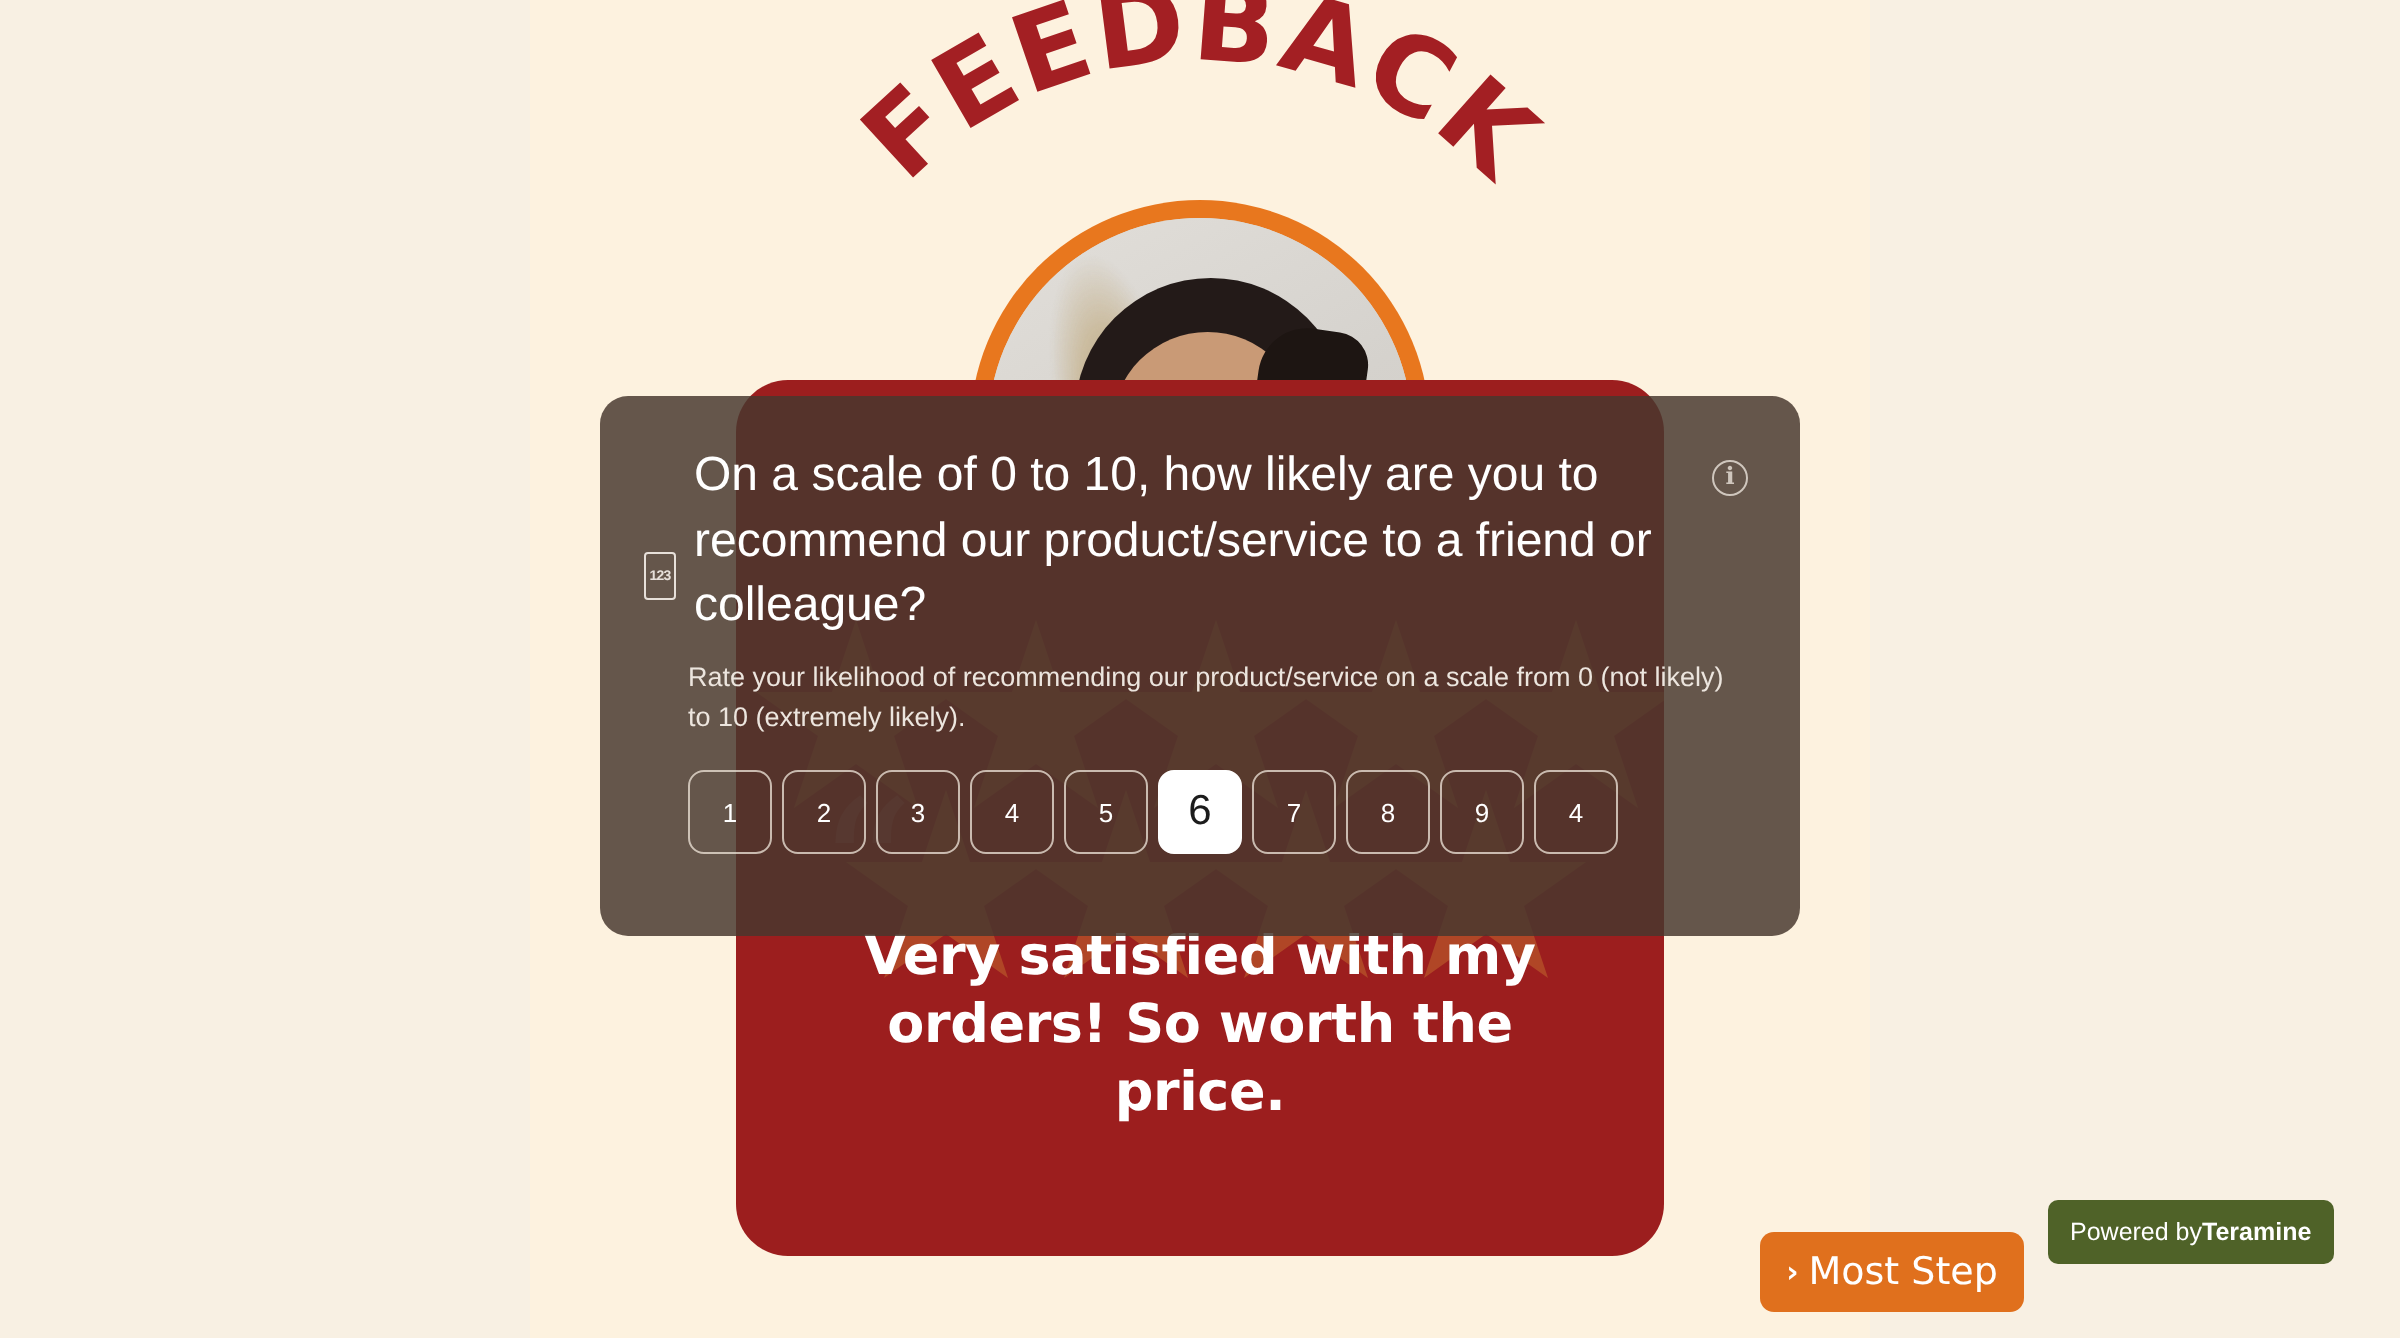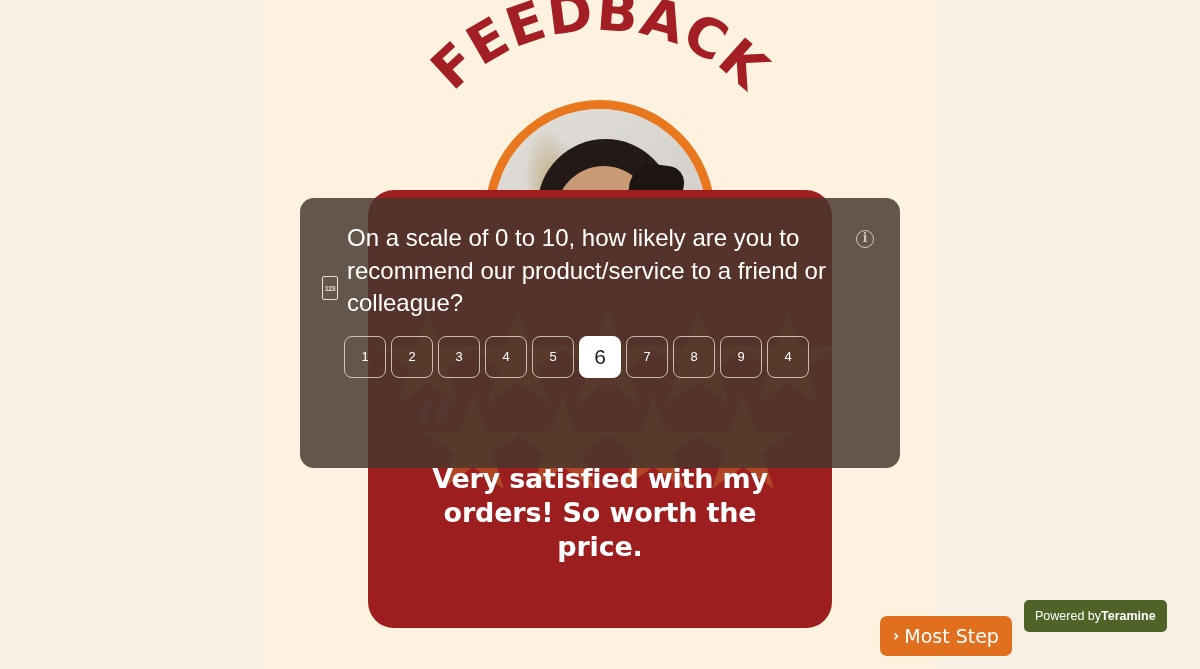--- a/index.html
+++ b/index.html
@@ -392,20 +392,21 @@
   </div>
 
   <div id="question-panel">
 
     <div id="question-row">
       <div id="icon123">123</div>
       <div id="question-text">On a scale of 0 to 10, how likely are you to recommend our product/service to a friend or colleague?</div>
       <div id="info-icon">i</div>
     </div>
 
+    <div id="question-sub">Rate your likelihood of recommending our product/service on a scale from 0 (not likely) to 10 (extremely likely).</div>
 
     <div id="scale-row">
       <div class="scale-btn">1</div>
       <div class="scale-btn">2</div>
       <div class="scale-btn">3</div>
       <div class="scale-btn">4</div>
       <div class="scale-btn">5</div>
       <div class="scale-btn selected">6</div>
       <div class="scale-btn">7</div>
       <div class="scale-btn">8</div>

